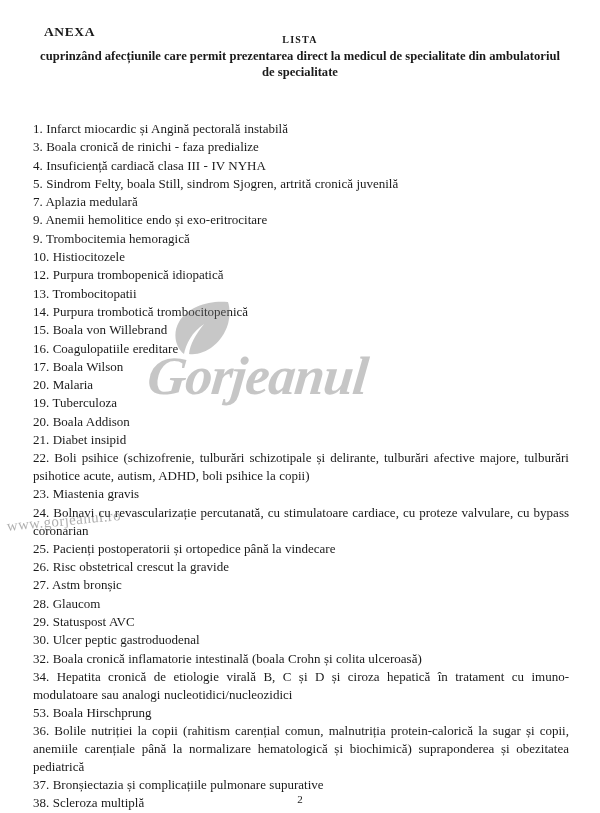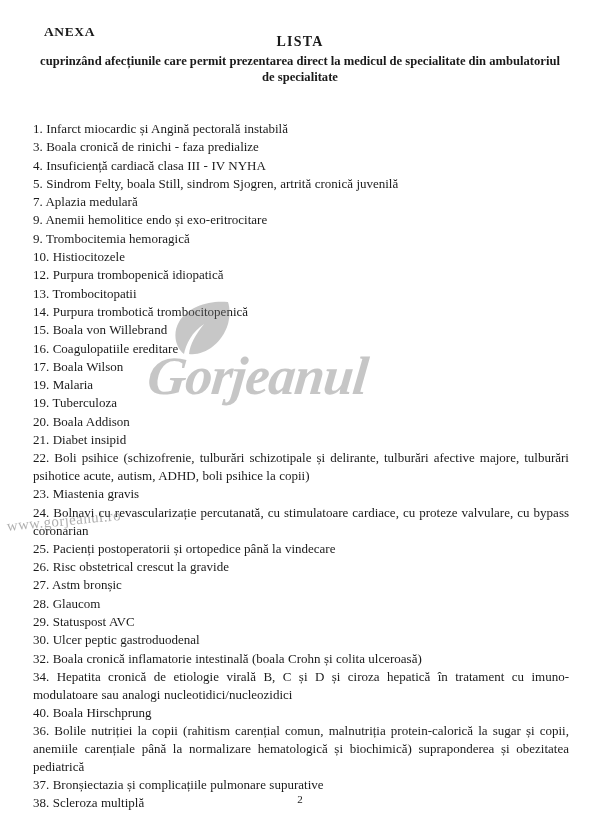--- a/index.html
+++ b/index.html
@@ -31,21 +31,21 @@
     letter-spacing: 0.6px;
   }
   .title-block {
     position: absolute;
     left: 30px;
     top: 34px;
     width: 540px;
     text-align: center;
   }
   .lista-title {
-    font-size: 14px;
+    font-size: 10px;
     font-weight: bold;
     letter-spacing: 1.2px;
     margin-bottom: 3px;
   }
   .subtitle {
     font-size: 12.6px;
     font-weight: bold;
     line-height: 1.28;
     padding: 0 6px;
   }
@@ -139,36 +139,36 @@
     <p class="item">7. Aplazia medulară</p>
     <p class="item">9. Anemii hemolitice endo și exo-eritrocitare</p>
     <p class="item">9. Trombocitemia hemoragică</p>
     <p class="item">10. Histiocitozele</p>
     <p class="item">12. Purpura trombopenică idiopatică</p>
     <p class="item">13. Trombocitopatii</p>
     <p class="item">14. Purpura trombotică trombocitopenică</p>
     <p class="item">15. Boala von Willebrand</p>
     <p class="item">16. Coagulopatiile ereditare</p>
     <p class="item">17. Boala Wilson</p>
-    <p class="item">19. Malaria</p>
+    <p class="item">20. Malaria</p>
     <p class="item">19. Tuberculoza</p>
     <p class="item">20. Boala Addison</p>
     <p class="item">21. Diabet insipid</p>
     <p class="item">22. Boli psihice (schizofrenie, tulburări schizotipale și delirante, tulburări afective majore, tulburări psihotice acute, autism, ADHD, boli psihice la copii)</p>
     <p class="item">23. Miastenia gravis</p>
     <p class="item">24. Bolnavi cu revascularizație percutanată, cu stimulatoare cardiace, cu proteze valvulare, cu bypass coronarian</p>
     <p class="item">25. Pacienți postoperatorii și ortopedice până la vindecare</p>
     <p class="item">26. Risc obstetrical crescut la gravide</p>
     <p class="item">27. Astm bronșic</p>
     <p class="item">28. Glaucom</p>
     <p class="item">29. Statuspost AVC</p>
     <p class="item">30. Ulcer peptic gastroduodenal</p>
     <p class="item">32. Boala cronică inflamatorie intestinală (boala Crohn și colita ulceroasă)</p>
     <p class="item">34. Hepatita cronică de etiologie virală B, C și D și ciroza hepatică în tratament cu imuno-modulatoare sau analogi nucleotidici/nucleozidici</p>
-    <p class="item">40. Boala Hirschprung</p>
+    <p class="item">53. Boala Hirschprung</p>
     <p class="item">36. Bolile nutriției la copii (rahitism carențial comun, malnutriția protein-calorică la sugar și copii, anemiile carențiale până la normalizare hematologică și biochimică) supraponderea și obezitatea pediatrică</p>
     <p class="item">37. Bronșiectazia și complicațiile pulmonare supurative</p>
     <p class="item">38. Scleroza multiplă</p>
     <p class="item">26. Demente degenerative, vasculare, mixte</p>
     <p class="item">40. Starea posttransplant</p>
   </div>
 
   <div class="page-num">2</div>
 
   <div class="watermark">

